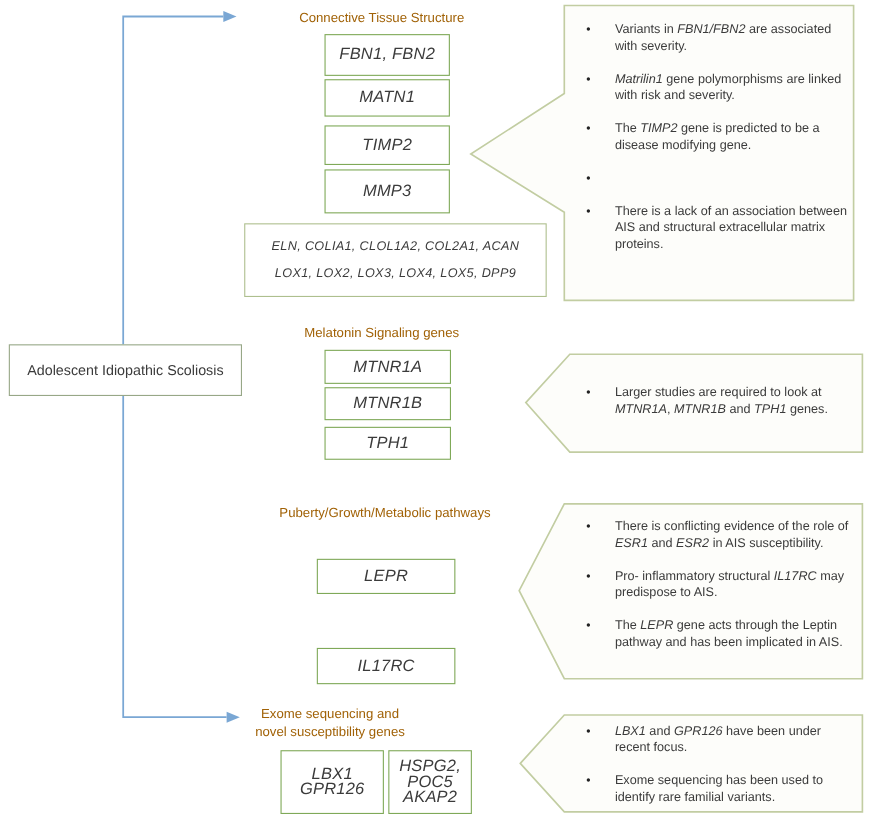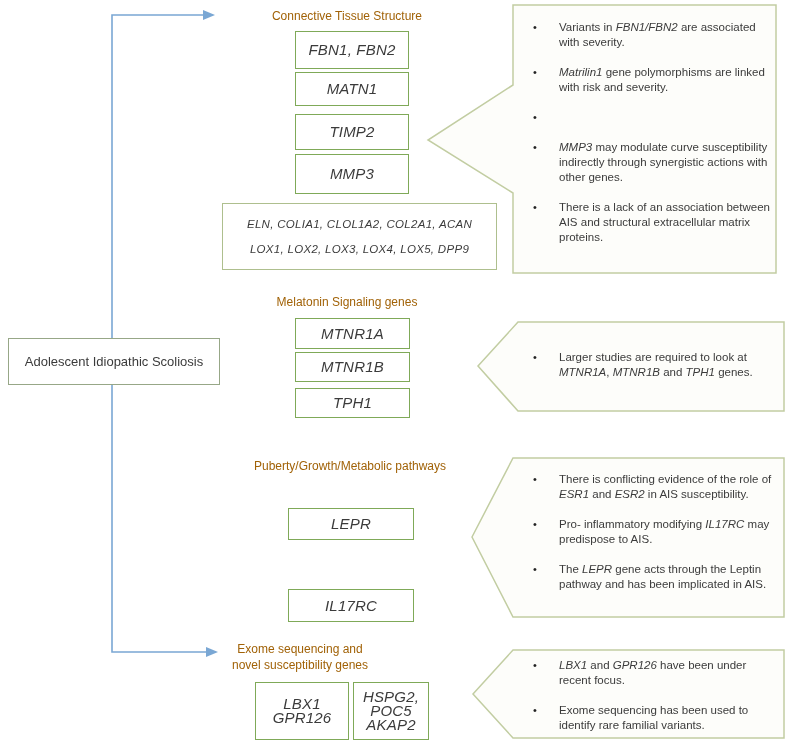--- a/index.html
+++ b/index.html
@@ -48,21 +48,21 @@
     <path d="M 203,15 H 112 V 652 H 206" fill="none" stroke="#7aa7d4" stroke-width="1.6"></path>
     <polygon points="203,10 215,15 203,20" fill="#7aa7d4"></polygon>
     <polygon points="206,647 218,652 206,657" fill="#7aa7d4"></polygon>
 
     <path d="M 513,5 H 776 V 273 H 513 V 193 L 428,140 L 513,85 Z" fill="#fdfdfa" stroke="#c2cda2" stroke-width="1.5"></path>
     <path d="M 478,366 L 518,322 H 784 V 411 H 518 Z" fill="#fdfdfa" stroke="#c2cda2" stroke-width="1.5"></path>
     <path d="M 472,537 L 513,458 H 784 V 617 H 513 Z" fill="#fdfdfa" stroke="#c2cda2" stroke-width="1.5"></path>
     <path d="M 473,694 L 513,650 H 784 V 738 H 513 Z" fill="#fdfdfa" stroke="#c2cda2" stroke-width="1.5"></path>
   </svg>
 
-  <div class="root-box" style="left:8px; top:338px; width:210px; height:45px;">
+  <div class="root-box" style="left:8px; top:313px; width:210px; height:45px;">
     <span>Adolescent Idiopathic Scoliosis</span>
   </div>
 
   <div class="abs heading" style="left:232px; top:8px; width:230px;">Connective Tissue Structure</div>
   <div class="gene-box" style="left:295px; top:31px; width:112px; height:36px;">FBN1, FBN2</div>
   <div class="gene-box" style="left:295px; top:72px; width:112px; height:32px;">MATN1</div>
   <div class="gene-box" style="left:295px; top:114px; width:112px; height:34px;">TIMP2</div>
   <div class="gene-box" style="left:295px; top:154px; width:112px; height:38px;">MMP3</div>
   <div class="wide-box" style="left:222px; top:203px; width:273px; height:65px;">
     <div>ELN, COLIA1, CLOL1A2, COL2A1, ACAN</div>
@@ -72,24 +72,24 @@
       <div class="bullet-row">
         <span class="dot">•</span>
         <span class="btxt"><span>Variants in </span><i>FBN1/FBN2</i><span> are associated with severity.</span></span>
       </div>
       <div class="bullet-row">
         <span class="dot">•</span>
         <span class="btxt"><i>Matrilin1</i><span> gene polymorphisms are linked with risk and severity.</span></span>
       </div>
       <div class="bullet-row">
         <span class="dot">•</span>
+        <span class="btxt"><span>The </span><i>TIMP2</i><span> gene is predicted to be a disease modifying gene.</span></span>
       </div>
       <div class="bullet-row">
         <span class="dot">•</span>
-        <span class="btxt"><i>MMP3</i><span> may modulate curve susceptibility indirectly through synergistic actions with other genes.</span></span>
       </div>
       <div class="bullet-row">
         <span class="dot">•</span>
         <span class="btxt"><span>There is a lack of an association between AIS and structural extracellular matrix proteins.</span></span>
       </div>
     </div>
 
   <div class="abs heading" style="left:237px; top:294px; width:220px;">Melatonin Signaling genes</div>
   <div class="gene-box" style="left:295px; top:318px; width:113px; height:29px;">MTNR1A</div>
   <div class="gene-box" style="left:295px; top:352px; width:113px; height:28px;">MTNR1B</div>
@@ -104,21 +104,21 @@
   <div class="abs heading" style="left:235px; top:458px; width:230px;">Puberty/Growth/Metabolic pathways</div>
   <div class="gene-box" style="left:288px; top:508px; width:124px; height:30px;">LEPR</div>
   <div class="gene-box" style="left:288px; top:589px; width:124px; height:31px;">IL17RC</div>
   <div class="bullets" style="left:528px; top:472px; width:250px;">
       <div class="bullet-row">
         <span class="dot">•</span>
         <span class="btxt"><span>There is conflicting evidence of the role of </span><i>ESR1</i><span> and </span><i>ESR2</i><span> in AIS susceptibility.</span></span>
       </div>
       <div class="bullet-row">
         <span class="dot">•</span>
-        <span class="btxt"><span>Pro- inflammatory modifying </span><i>IL17RC</i><span> may predispose to AIS.</span></span>
+        <span class="btxt"><span>Pro- inflammatory structural </span><i>IL17RC</i><span> may predispose to AIS.</span></span>
       </div>
       <div class="bullet-row">
         <span class="dot">•</span>
         <span class="btxt"><span>The </span><i>LEPR</i><span> gene acts through the Leptin pathway and has been implicated in AIS.</span></span>
       </div>
     </div>
 
   <div class="abs heading" style="left:205px; top:641px; width:190px;">Exome sequencing and
 novel susceptibility genes</div>
   <div class="gene-box" style="left:255px; top:682px; width:92px; height:56px;">LBX1

